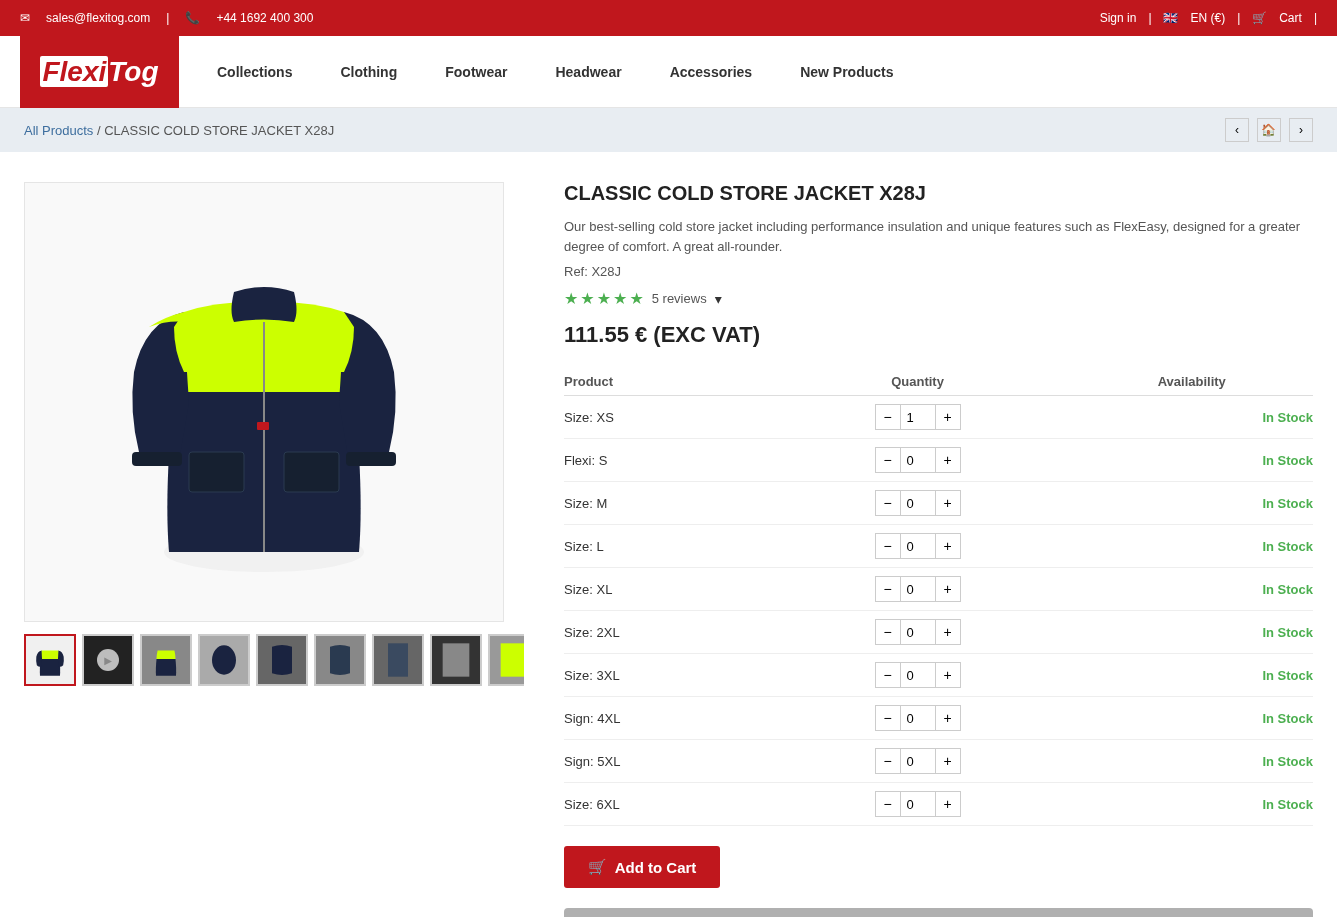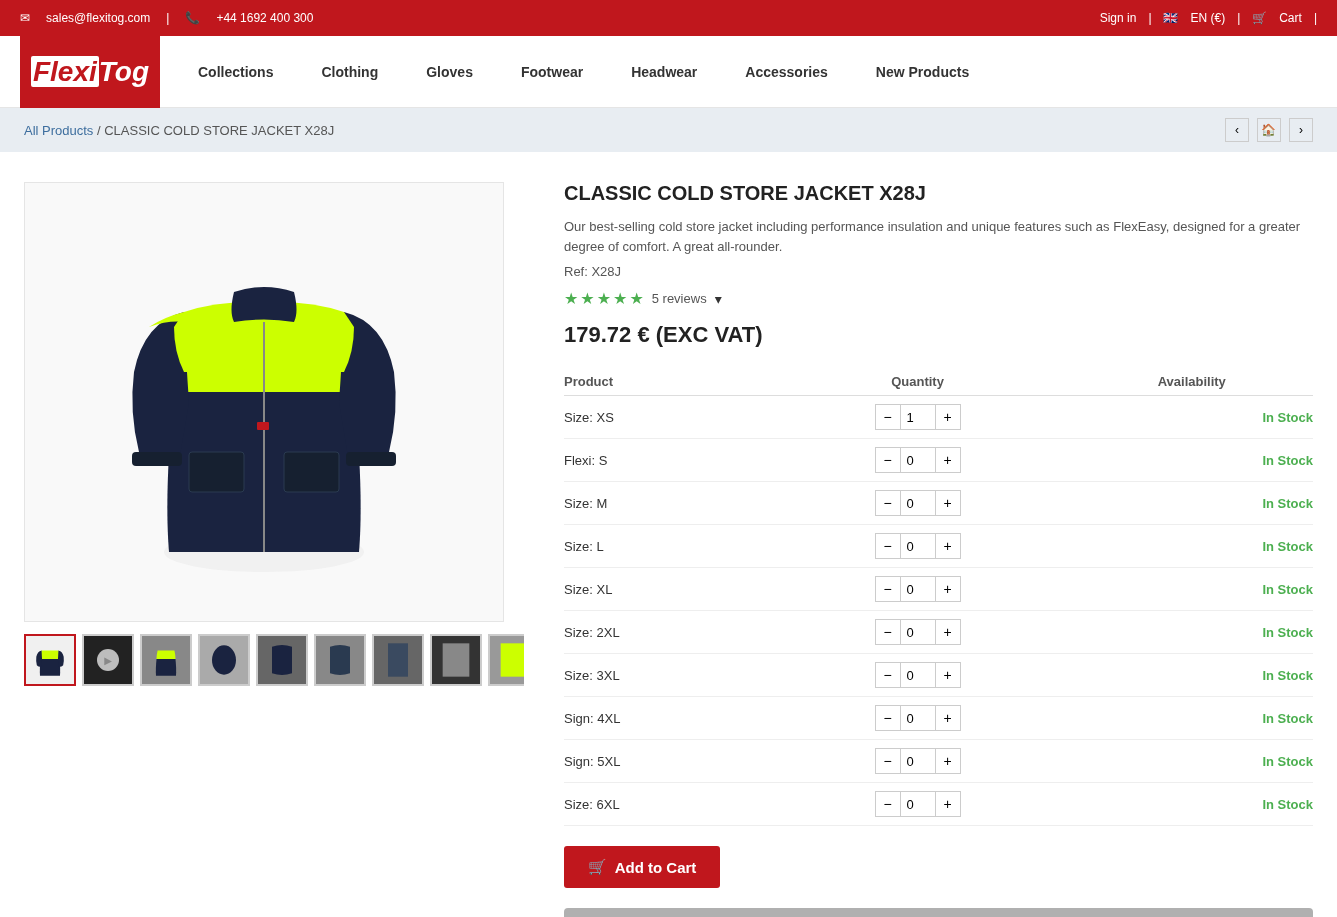--- a/index.html
+++ b/index.html
@@ -24,21 +24,21 @@
     .header {
       display: flex;
       align-items: center;
       background: #fff;
       padding: 0 20px;
       height: 72px;
       border-bottom: 1px solid #e5e5e5;
     }
     .logo-box {
       background: #c0171d;
-      width: 140px;
+      width: 159px;
       height: 72px;
       display: flex;
       align-items: center;
       justify-content: center;
       flex-shrink: 0;
       margin-right: 20px;
     }
     .logo-text {
       color: #fff;
       font-size: 28px;
@@ -309,21 +309,20 @@
 
 <div class="header">
   <div class="logo-box">
     <div class="logo-text">
       <span>Flexi</span>Tog
     </div>
   </div>
   <nav>
     <a class="nav-item">Collections</a>
     <a class="nav-item">Clothing</a>
-    <a class="nav-item">Gloves</a>
     <a class="nav-item">Footwear</a>
     <a class="nav-item">Headwear</a>
     <a class="nav-item">Accessories</a>
     <a class="nav-item">New Products</a>
   </nav>
 </div>
 
 <div class="breadcrumb-bar">
   <div>
     <a>All Products</a>
@@ -436,21 +435,21 @@
         <span class="star">★</span>
         <span class="star">★</span>
         <span class="star">★</span>
         <span class="star">★</span>
         <span class="star">★</span>
       </div>
       <span class="reviews-link">5 reviews</span>
       <span>▾</span>
     </div>
 
-    <div class="price-row">179.72 € (EXC VAT)</div>
+    <div class="price-row">111.55 € (EXC VAT)</div>
 
     <table class="product-table">
       <thead>
         <tr>
           <th>Product</th>
           <th class="right">Quantity</th>
           <th class="right">Availability</th>
         </tr>
       </thead>
       <tbody id="size-rows">

